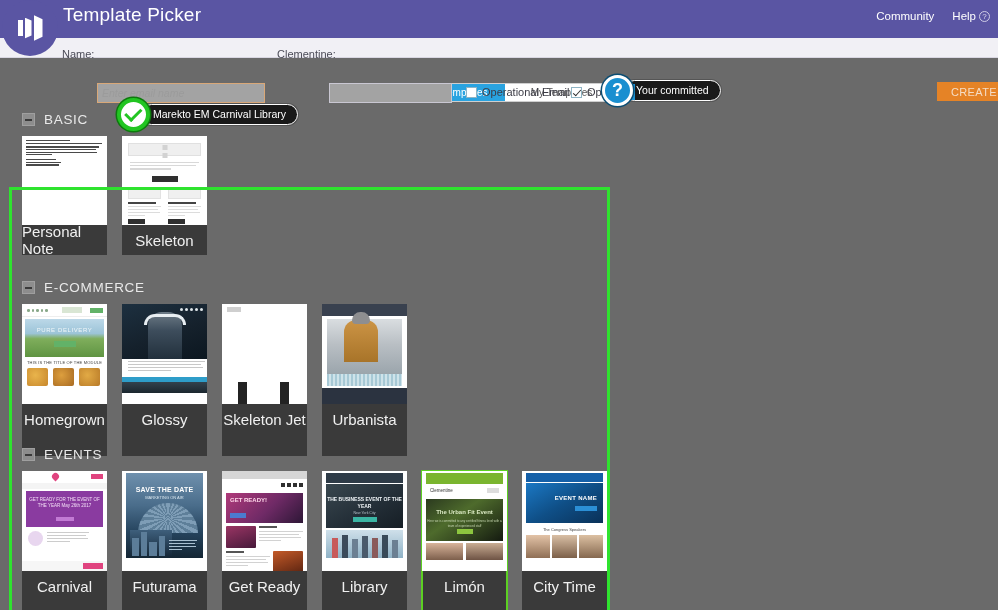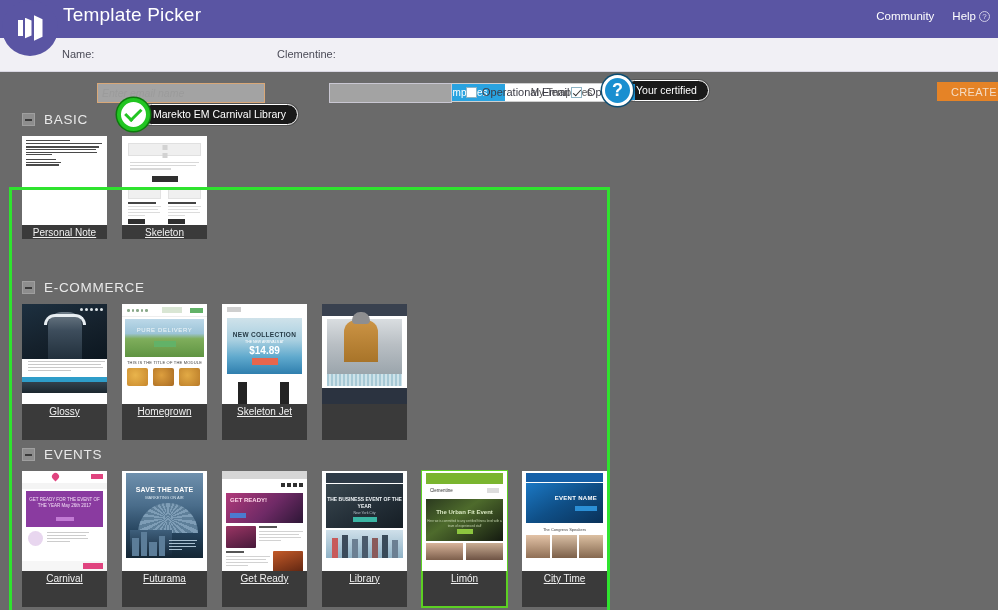--- a/index.html
+++ b/index.html
@@ -50,21 +50,21 @@
   .help-q {
     width: 11px; height: 11px; border-radius: 50%;
     border: 1px solid #cfcce6; color: #dedbee;
     font-size: 8px; line-height: 9px; text-align: center;
     display: inline-block;
   }
 
   
   .toolbar {
     position: absolute; left: 0; top: 38px;
-    width: 998px; height: 34px;
+    width: 998px; height: 20px;
     background: #f1f0f5;
     border-bottom: 1px solid #d9d7e2;
     z-index: 35;
     padding-left: 32px;
   }
   .tb-label {
     position: absolute; font-size: 11px; color: #4b4b57;
     top: 10px;
   }
   #lbl-name { left: 62px; }
@@ -178,24 +178,24 @@
     flex-shrink: 0;
   }
   .card.outlined { outline: 2px solid #5cd023; outline-offset: -1px; }
   .thumb {
     width: 85px; height: 89px;
     background: #ffffff;
     overflow: hidden;
     position: relative;
   }
   .card-name {
-    height: 14px;
+    height: 30px;
     display: flex; align-items: center; justify-content: center;
-    color: #f0f0f0; font-size: 10px;
-    position: relative; z-index: 3; text-decoration: underline;
+    color: #f0f0f0; font-size: 15px;
+    position: relative; z-index: 3;
   }
   .card.tall .thumb { height: 100px; }
   .card-foot-extra {
     height: 22px; background: #3a3a3a;
   }
 
   
   .pn-text { position: absolute; left: 4px; top: 4px; width: 76px; }
   .pn-text i {
     display: block; height: 1.2px; background: #4a4a4a;
@@ -537,20 +537,47 @@
 
   <div class="section" style="top:208px;">
     <div class="sec-head">
       <span class="collapse-icon"></span>
       <span class="sec-title">E-COMMERCE</span>
     </div>
     <div class="cards">
 
       <div class="card tall">
         <div class="thumb">
+          <div class="hg-top"></div>
+          <div class="hg-dots">
+              <i></i>
+              <i></i>
+              <i></i>
+              <i></i>
+              <i></i>
+            </div>
+          <div class="hg-logo"></div>
+            <div class="hg-btn"></div>
+          <div class="hg-hero">
+            <div class="ht">PURE DELIVERY</div>
+            <div class="hb"></div>
+          </div>
+          <div class="hg-mid">THIS IS THE TITLE OF THE MODULE</div>
+          <div class="hg-veg">
+              <i class="hg-v1"></i>
+              <i class="hg-v2"></i>
+              <i class="hg-v3"></i>
+            </div>
+        </div>
+        <div class="card-name">Homegrown</div>
+        <div class="card-foot-extra"></div>
+      </div>
+
+      <div class="card tall">
+        <div class="thumb">
           <div class="gl-hero"></div>
           <div class="gl-girl"></div>
             <div class="gl-hp"></div>
           <div class="gl-nav">
               <i></i>
               <i></i>
               <i></i>
               <i></i>
               <i></i>
             </div>
@@ -562,71 +589,39 @@
             </div>
           <div class="gl-bar"></div>
           <div class="gl-bot"></div>
         </div>
         <div class="card-name">Glossy</div>
         <div class="card-foot-extra"></div>
       </div>
 
       <div class="card tall">
         <div class="thumb">
-          <div class="hg-top"></div>
-          <div class="hg-dots">
-              <i></i>
-              <i></i>
-              <i></i>
-              <i></i>
-              <i></i>
-            </div>
-          <div class="hg-logo"></div>
-            <div class="hg-btn"></div>
-          <div class="hg-hero">
-            <div class="ht">PURE DELIVERY</div>
-            <div class="hb"></div>
-          </div>
-          <div class="hg-mid">THIS IS THE TITLE OF THE MODULE</div>
-          <div class="hg-veg">
-              <i class="hg-v1"></i>
-              <i class="hg-v2"></i>
-              <i class="hg-v3"></i>
-            </div>
-        </div>
-        <div class="card-name">Homegrown</div>
-        <div class="card-foot-extra"></div>
-      </div>
-
-      <div class="card tall">
-        <div class="thumb">
           <div class="pj-top"></div>
           <div class="pj-logo"></div>
-          <div class="pj-hero">
-            <div class="pj-t1">NEW COLLECTION</div>
-            <div class="pj-t2">THE NEW ARRIVALS AT</div>
-            <div class="pj-t3">$14.89</div>
-            <div class="pj-b"></div>
-          </div>
           <div class="pj-fig" style="left:16px;"></div>
           <div class="pj-fig" style="left:58px;"></div>
         </div>
         <div class="card-name">Skeleton Jet</div>
         <div class="card-foot-extra"></div>
       </div>
 
       <div class="card tall">
         <div class="thumb">
           <div class="ur-top"></div>
           <div class="ur-hero"></div>
           <div class="ur-coat"></div>
             <div class="ur-hat"></div>
           <div class="ur-wave"></div>
           <div class="ur-bot"></div>
         </div>
+        <div class="card-name">Urbanista</div>
         <div class="card-foot-extra"></div>
       </div>
 
     </div>
   </div>
 
   <div class="section" style="top:375px;">
     <div class="sec-head">
       <span class="collapse-icon"></span>
       <span class="sec-title">EVENTS</span>
@@ -785,14 +780,14 @@
 </div>
 
 <div class="callout" id="callout-library">
   <div class="check-circle"></div>
   <div class="callout-pill">Marekto EM Carnival Library</div>
 </div>
 
 <div class="callout" id="callout-yourtemplates">
   <div class="q-tail"></div>
   <div class="q-badge">?</div>
-  <div class="callout-pill">Your certified</div>
+  <div class="callout-pill">Your committed</div>
 </div>
 
 </body></html>

